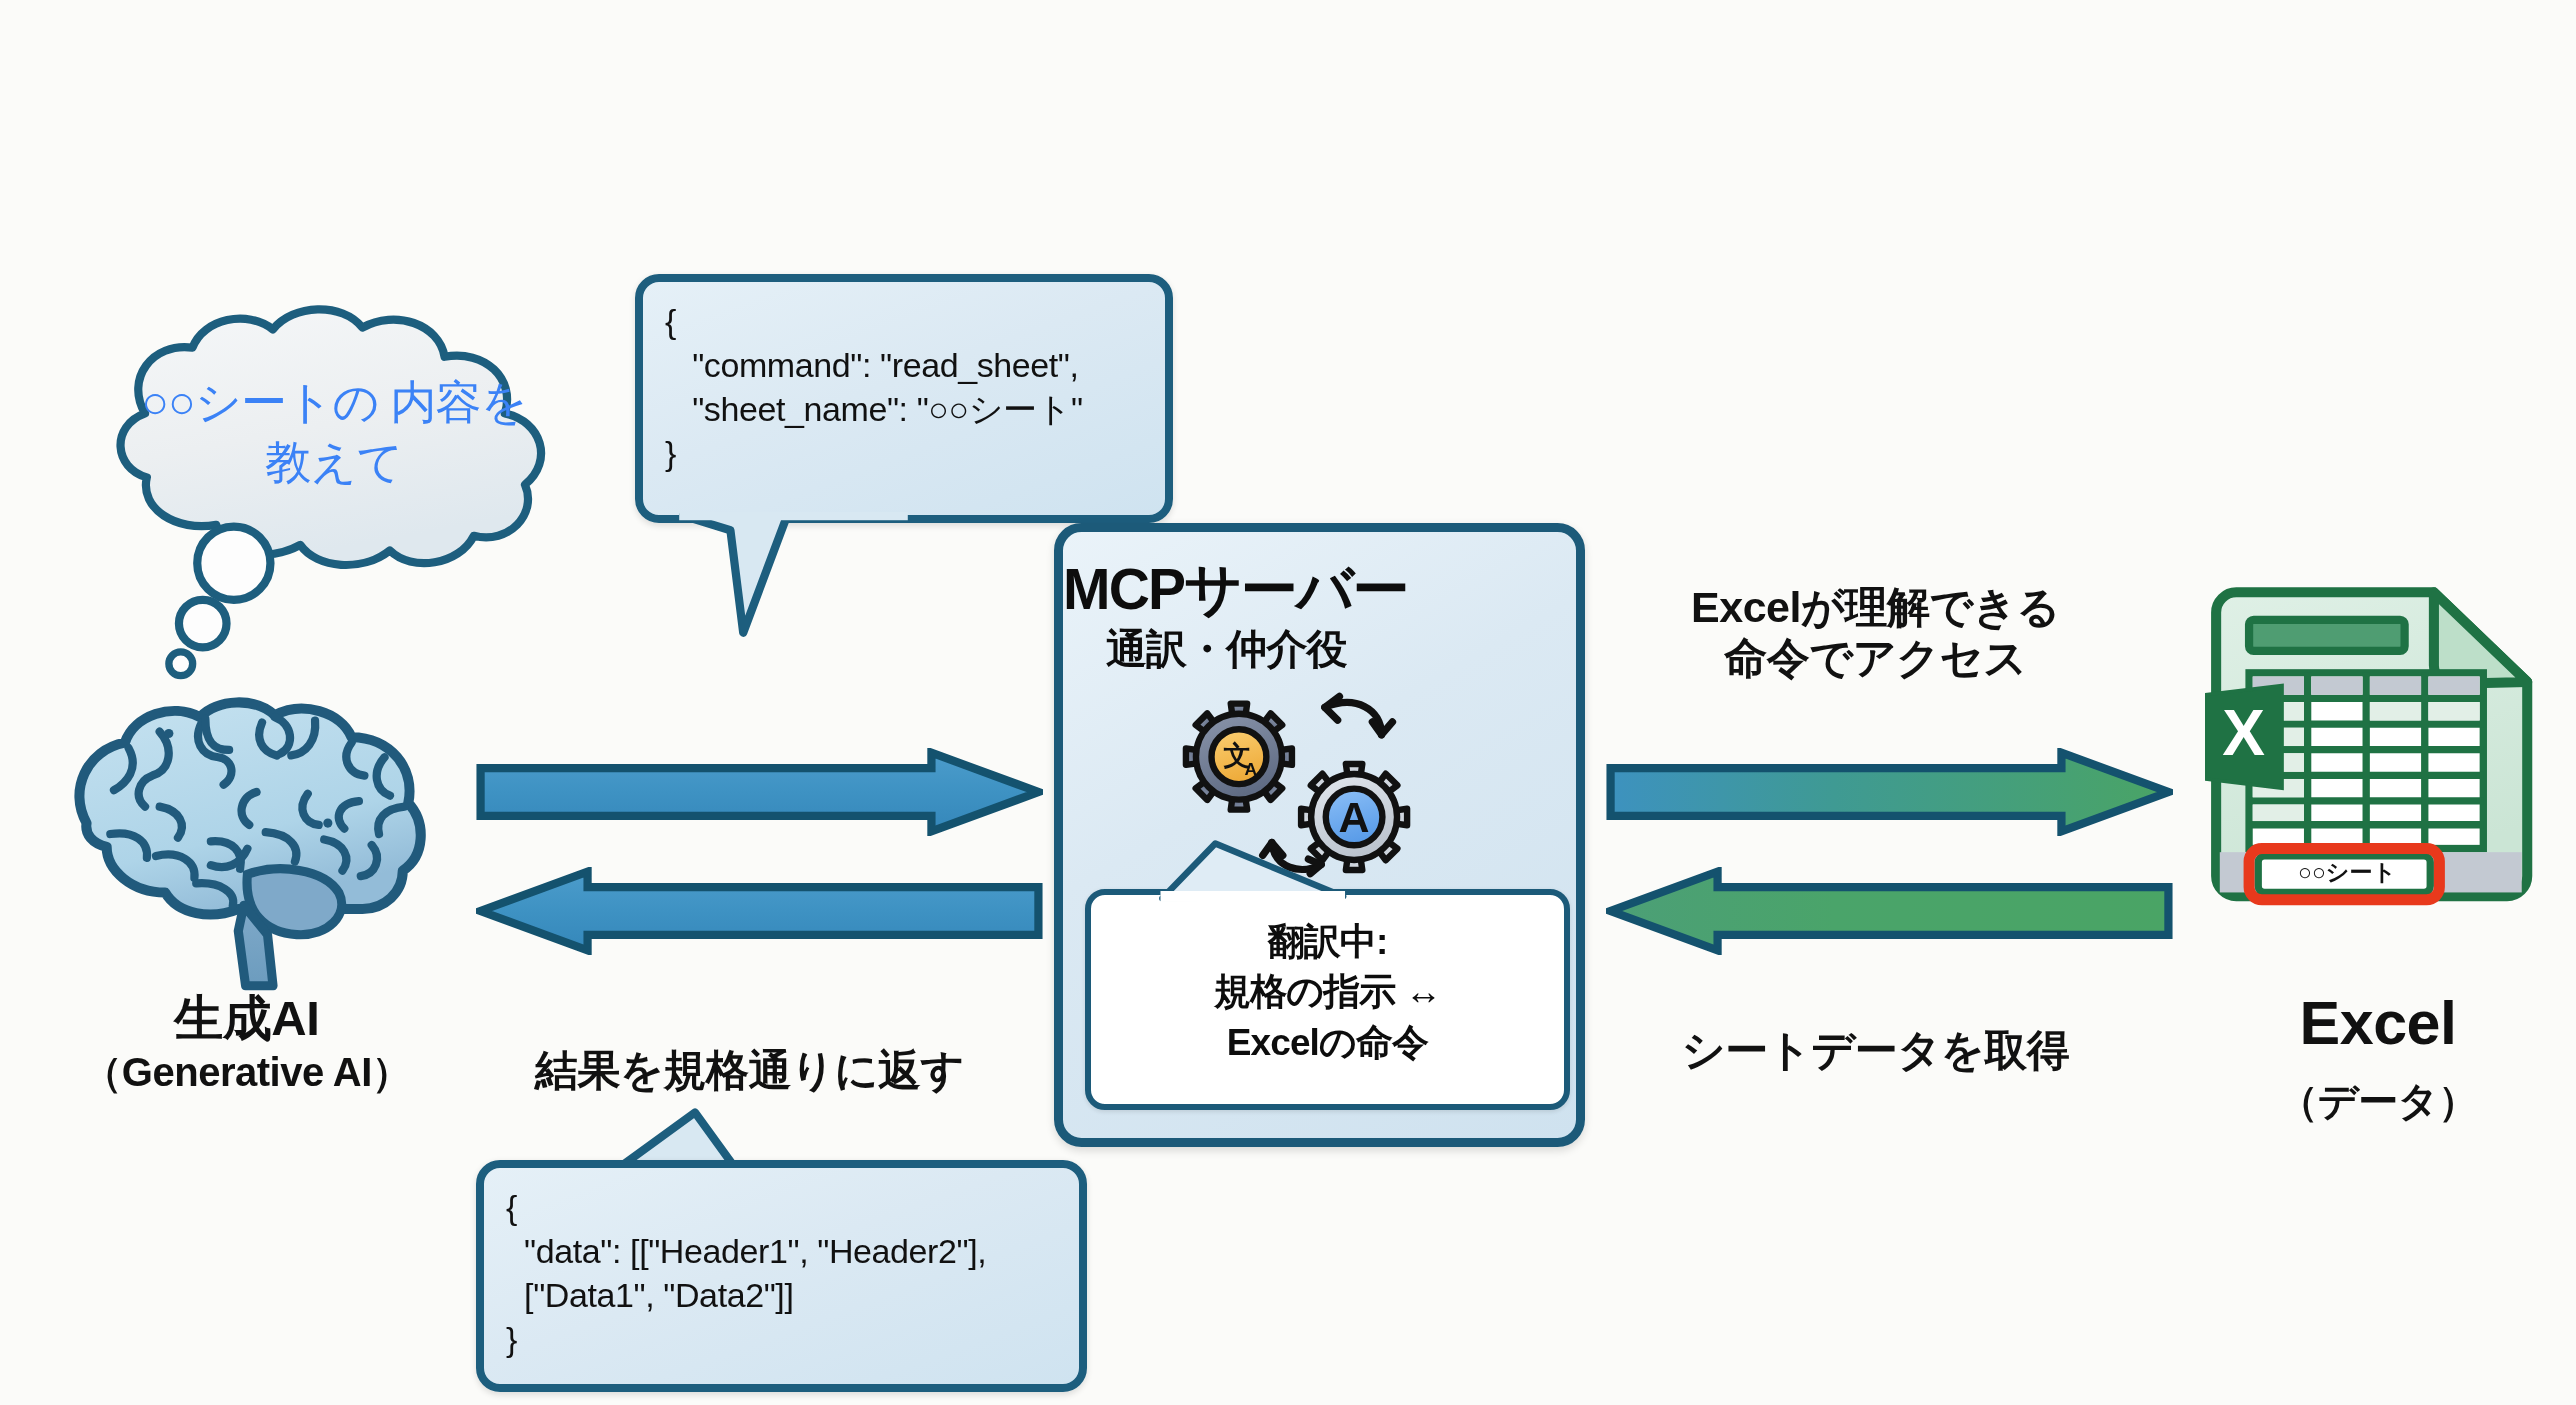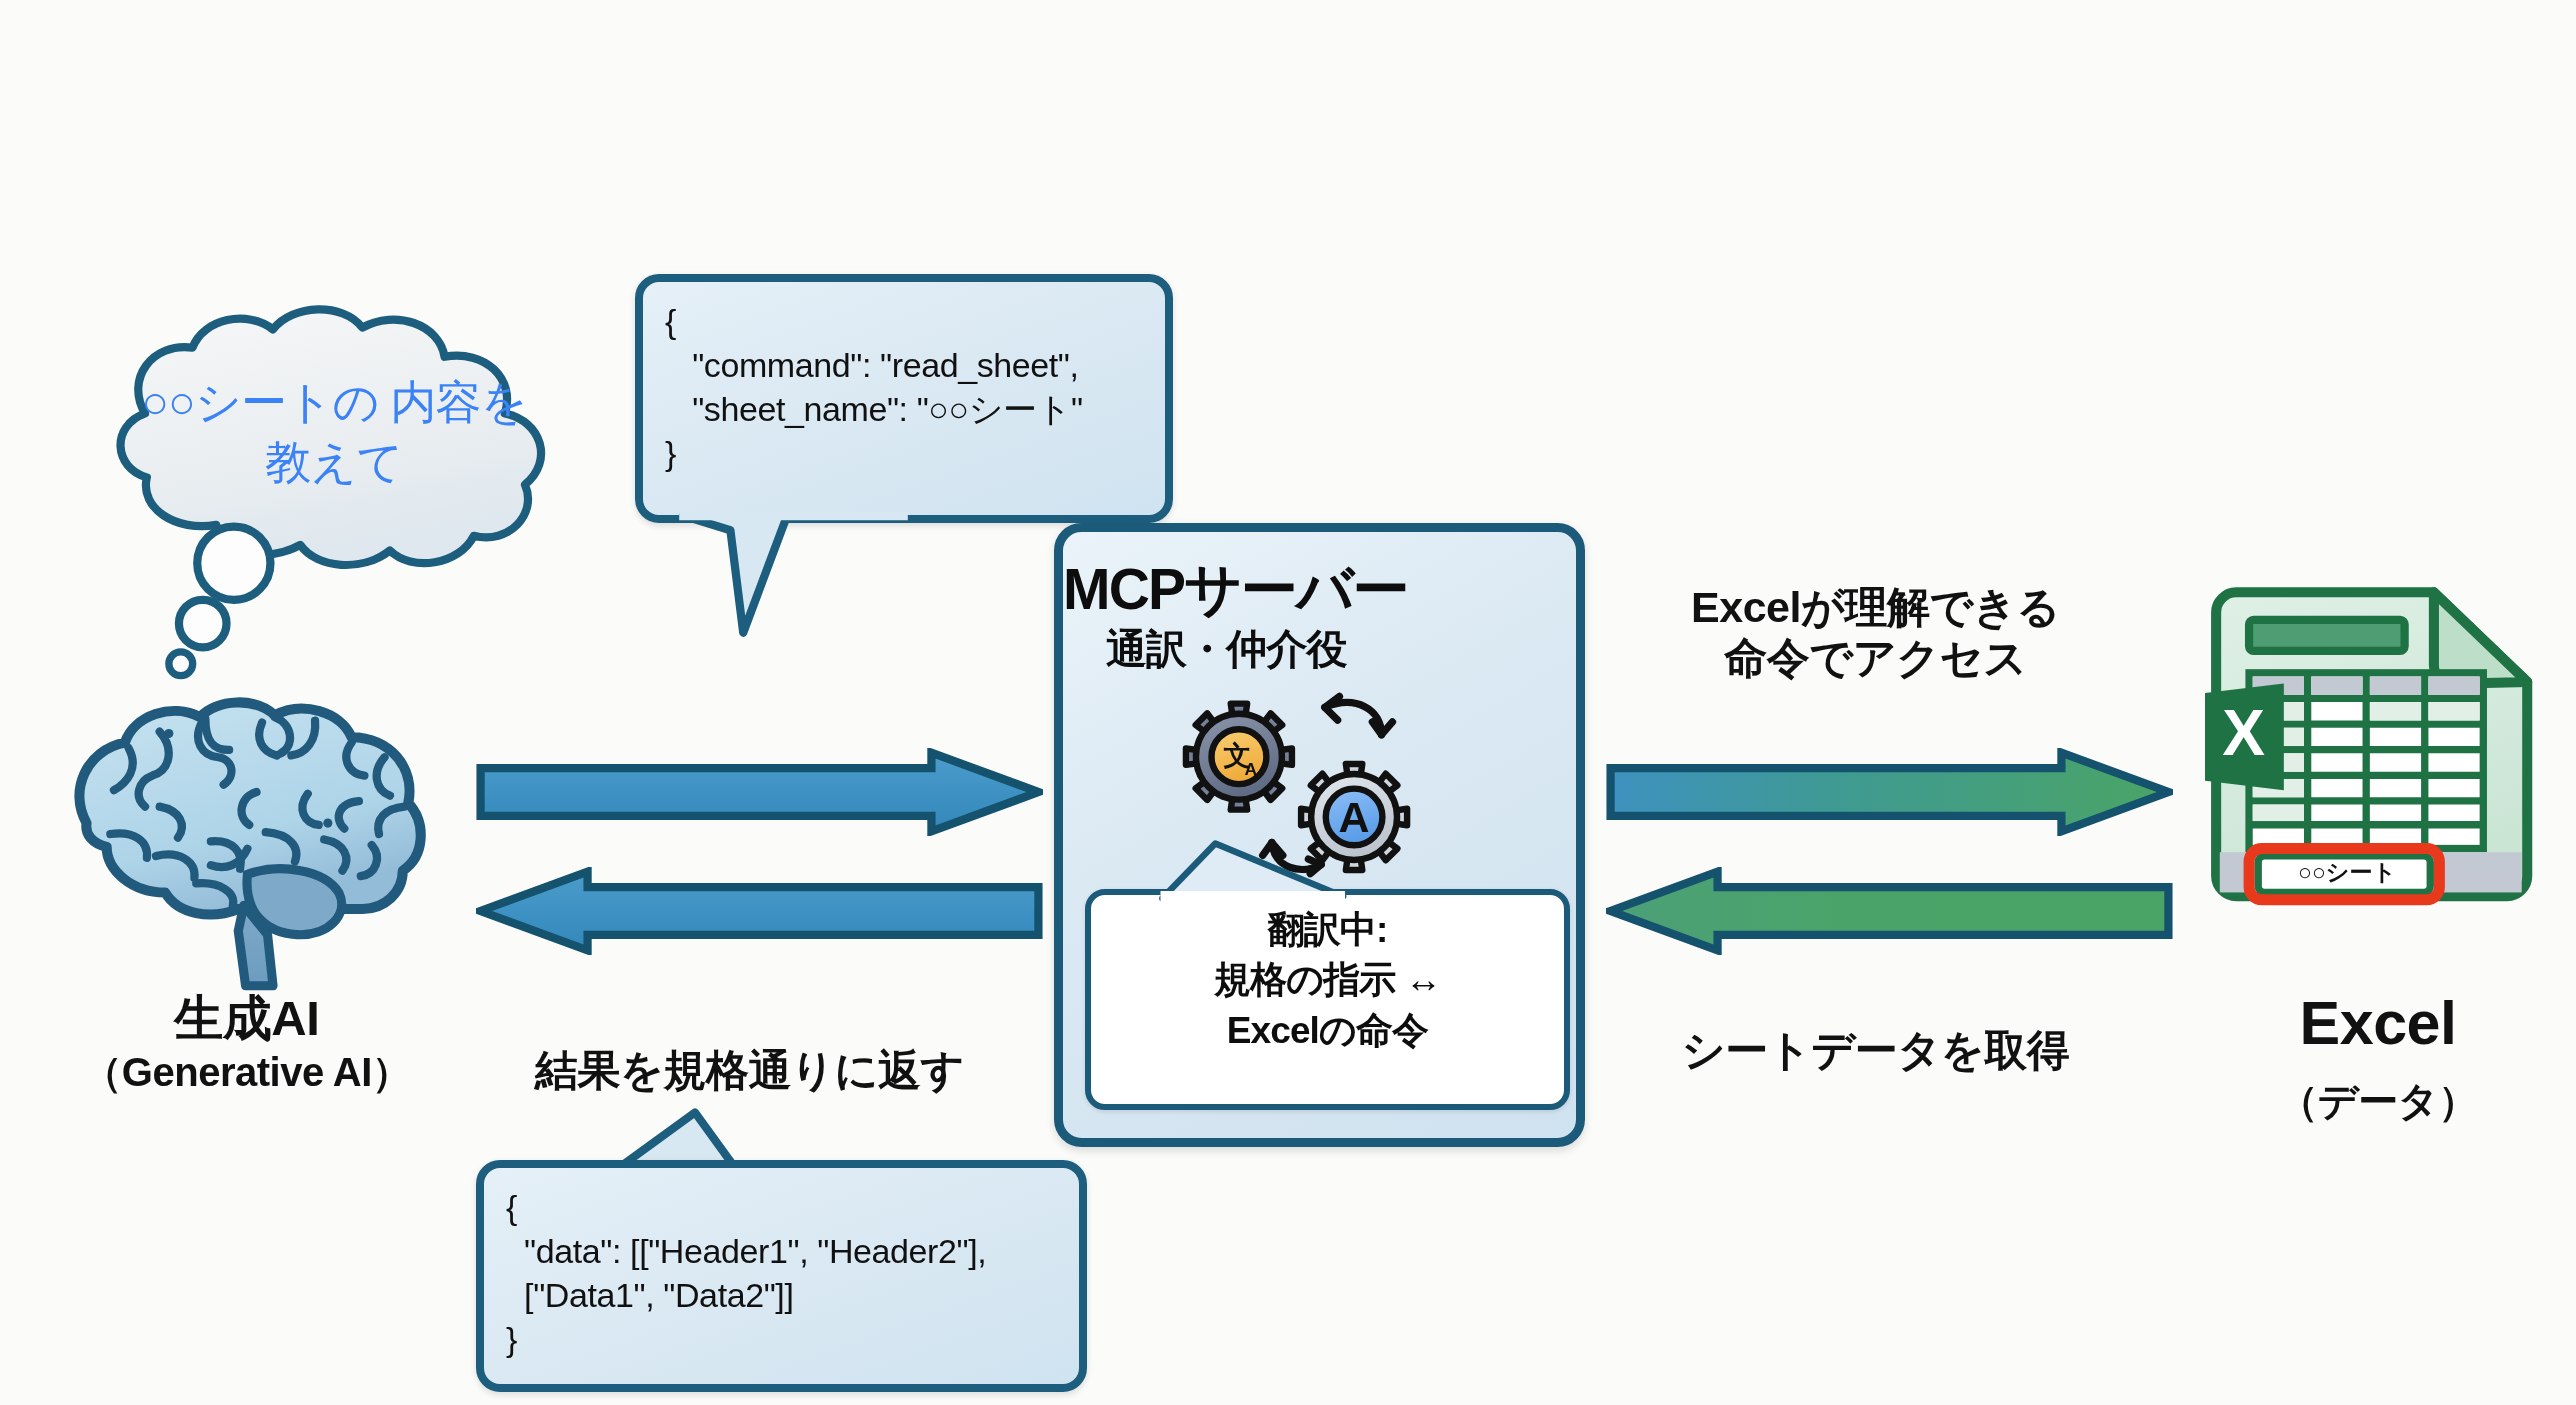--- a/index.html
+++ b/index.html
@@ -71,21 +71,21 @@
     text-align: left; letter-spacing: -0.9px; margin-left: 43px;
   }
   #gears { position: absolute; left: 101px; top: 157px; width: 329px; height: 192px; }
   #mcp-inner {
     position: absolute; left: 22px; top: 357px; width: 485px; height: 221px;
     border: 6.4px solid #1c5a79; border-radius: 20px;
     background: #ffffff;
     box-shadow: 0 1.8px 4.6px rgba(0,0,0,.10);
   }
   #mcp-inner .inner-lines {
-    position: absolute; left: 0; right: 0; top: 10px;
+    position: absolute; left: 0; right: 0; top: 22px;
     text-align: center; font-size: 37px; font-weight: bold; color: #0d0d0d;
     line-height: 1.36; letter-spacing: -0.9px;
   }
   #mcp-inner-notch { position: absolute; left: 64px; top: -57px; width: 201px; height: 64px; }
 
   
   #brain { left: 50px; top: 695px; width: 393px; height: 311px; }
   #brain-label { left: 18.3px; top: 990px; width: 457px; }
   #brain-label .l1 { font-size: 49px; }
   #brain-label .l2 { font-size: 40px; margin-top: 1px; }

